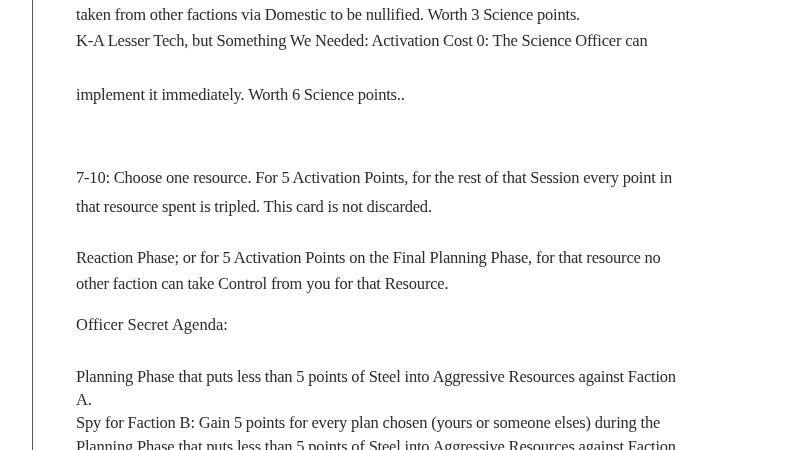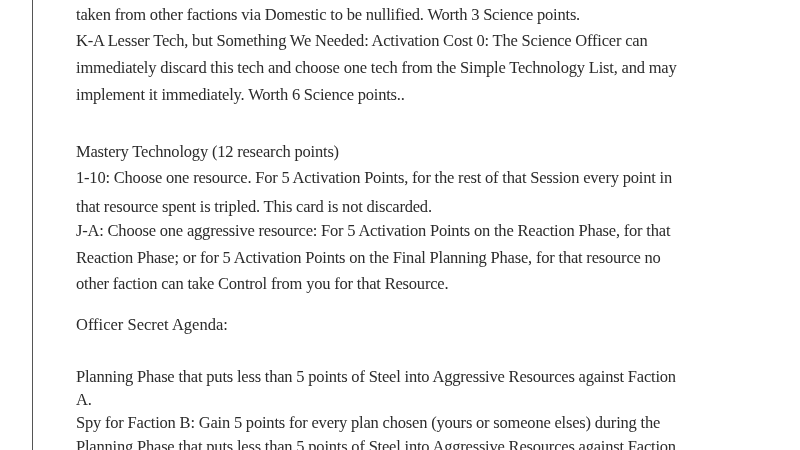--- a/index.html
+++ b/index.html
@@ -42,26 +42,23 @@
 </style>
 </head>
 <body>
 
 <div class="screen">
   <div class="page-edge left"></div>
   <div class="page-edge right"></div>
 
   <div class="doc-line" style="top:4px">taken from other factions via Domestic to be nullified. Worth 3 Science points.</div>
   <div class="doc-line" style="top:30px">K-A Lesser Tech, but Something We Needed: Activation Cost 0: The Science Officer can</div>
-  <div class="doc-line" style="top:57px">immediately discard this tech and choose one tech from the Simple Technology List, and may</div>
   <div class="doc-line" style="top:84px">implement it immediately. Worth 6 Science points..</div>
-  <div class="doc-line" style="top:141px">Mastery Technology (12 research points)</div>
-  <div class="doc-line" style="top:167px">1-10: Choose one resource. For 5 Activation Points, for the rest of that Session every point in</div>
+  <div class="doc-line" style="top:167px">7-10: Choose one resource. For 5 Activation Points, for the rest of that Session every point in</div>
   <div class="doc-line" style="top:196px">that resource spent is tripled. This card is not discarded.</div>
-  <div class="doc-line" style="top:220px">J-A: Choose one aggressive resource: For 5 Activation Points on the Reaction Phase, for that</div>
   <div class="doc-line" style="top:247px">Reaction Phase; or for 5 Activation Points on the Final Planning Phase, for that resource no</div>
   <div class="doc-line" style="top:273px">other faction can take Control from you for that Resource.</div>
   <div class="doc-line bold" style="top:314px">Officer Secret Agenda:</div>
   <div class="doc-line" style="top:366px">Planning Phase that puts less than 5 points of Steel into Aggressive Resources against Faction</div>
   <div class="doc-line" style="top:389px">A.</div>
   <div class="doc-line" style="top:412px">Spy for Faction B: Gain 5 points for every plan chosen (yours or someone elses) during the</div>
   <div class="doc-line" style="top:436px">Planning Phase that puts less than 5 points of Steel into Aggressive Resources against Faction</div>
 </div>
 
 </body></html>

